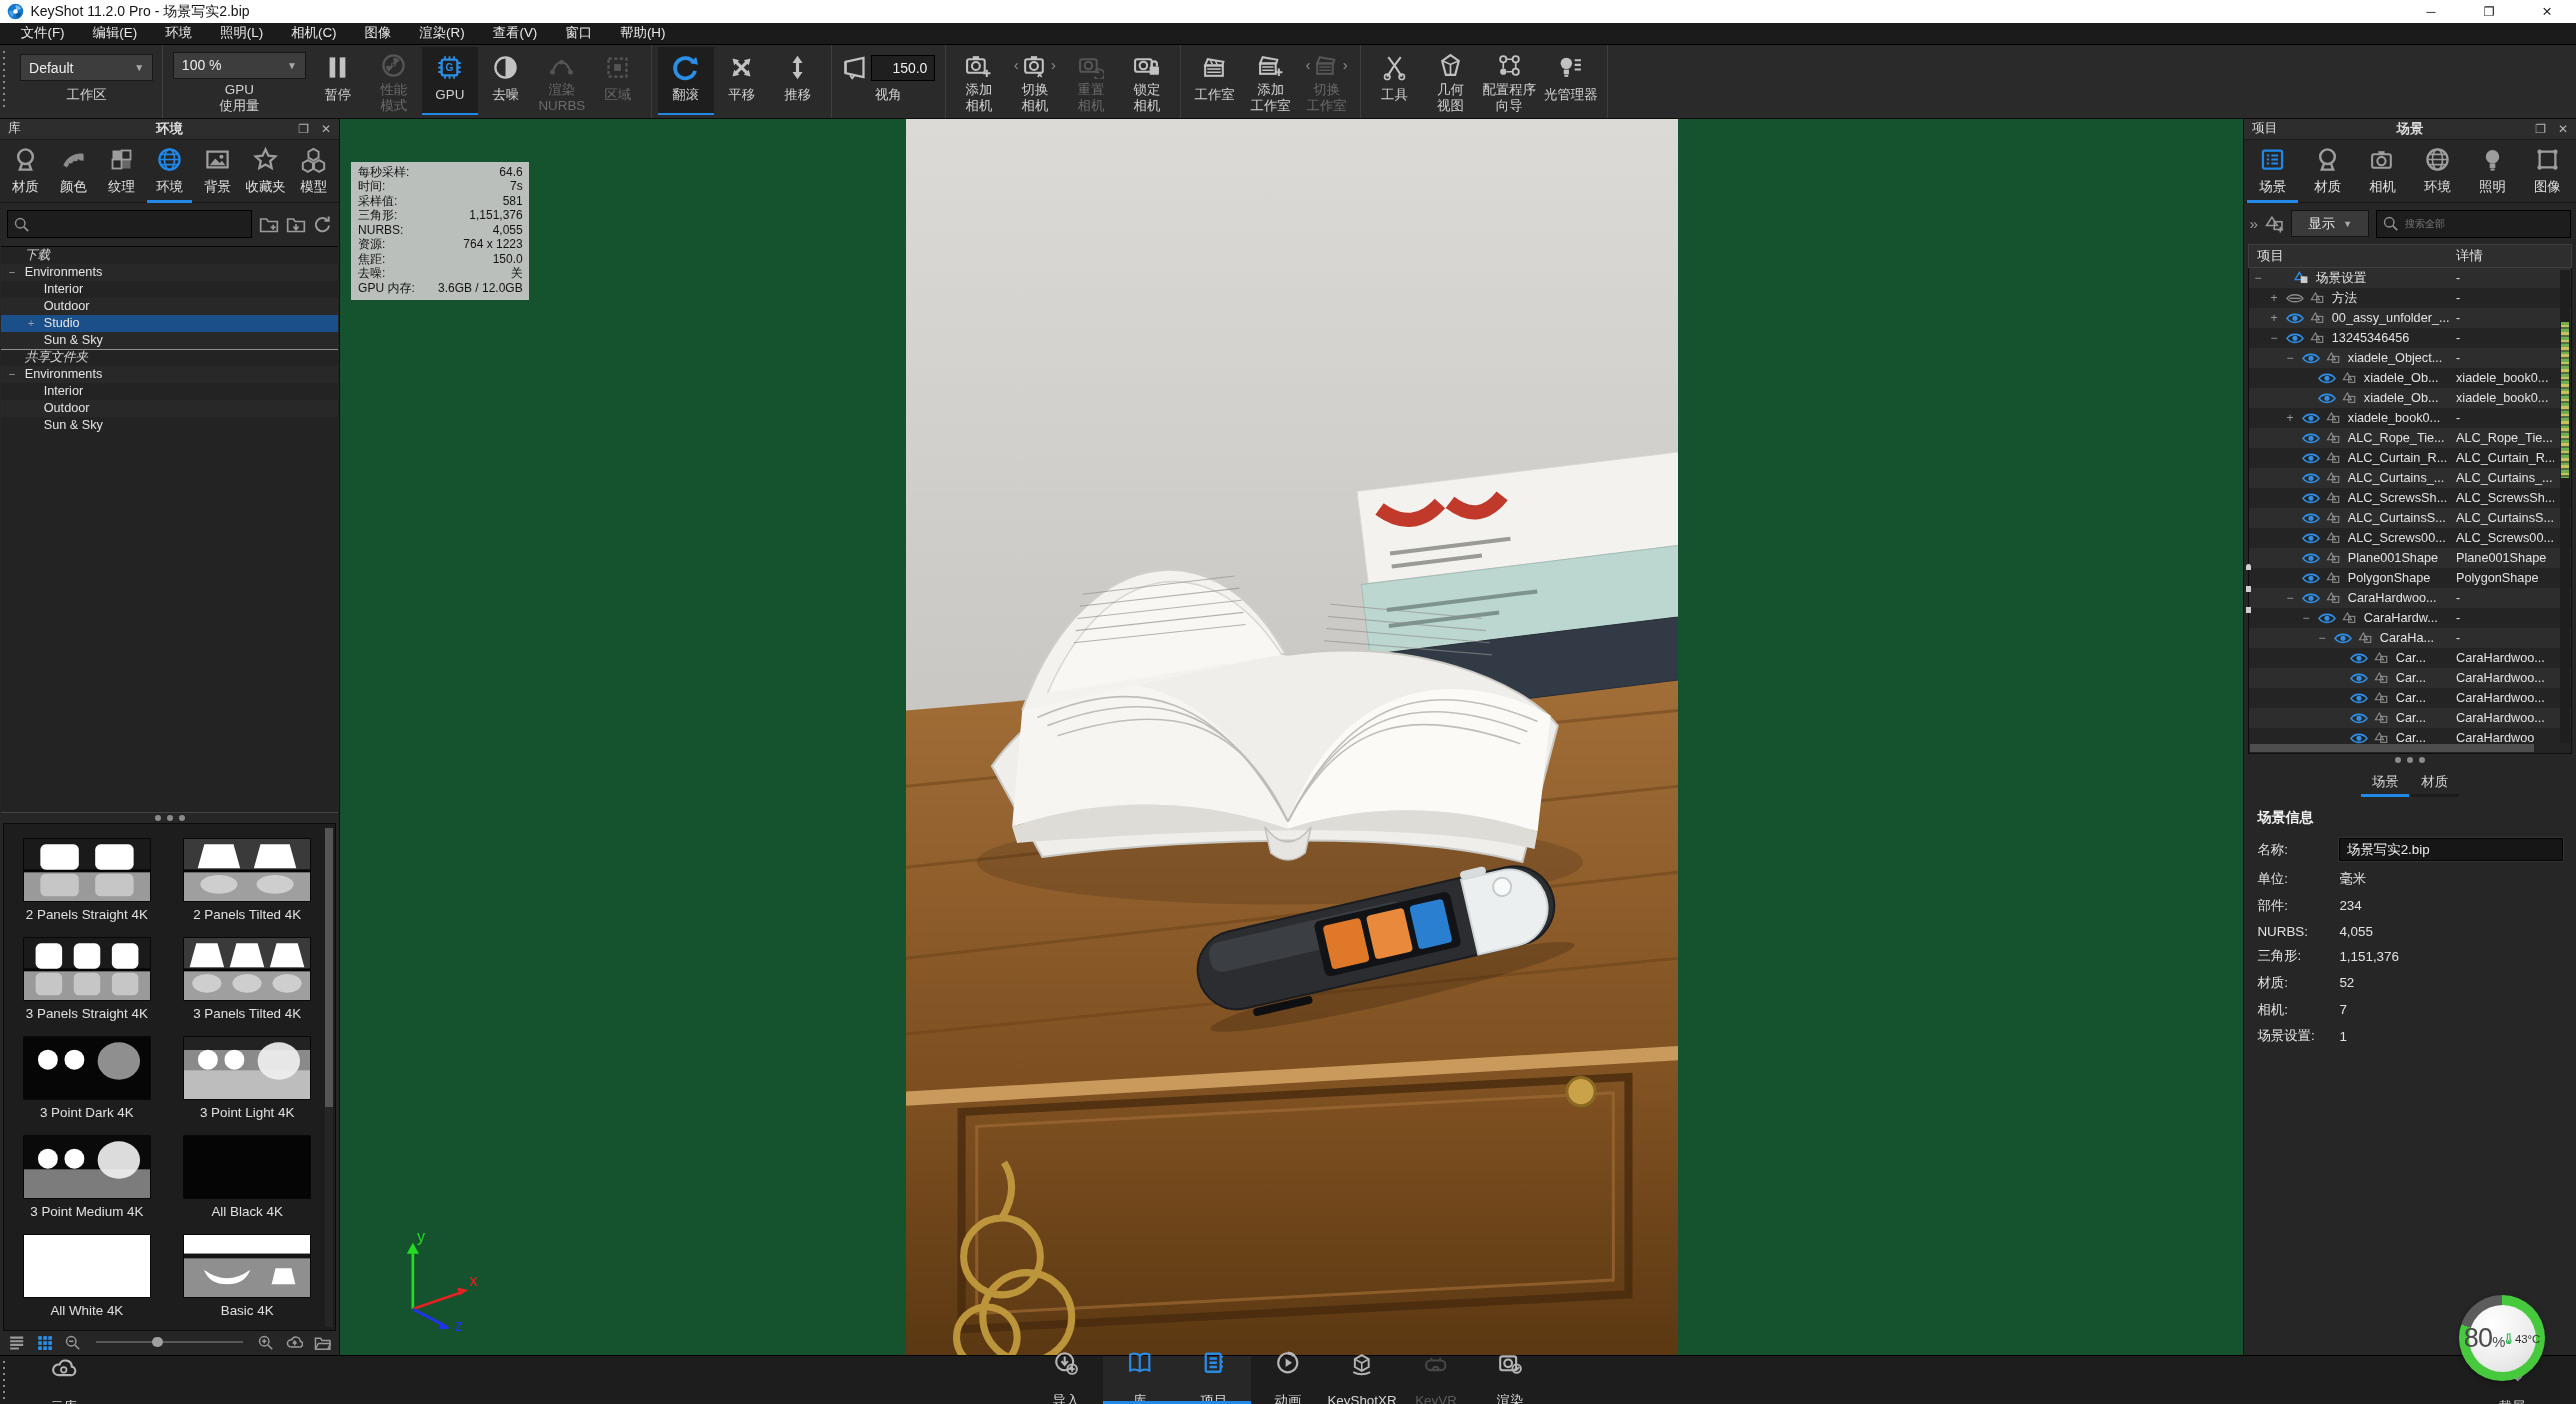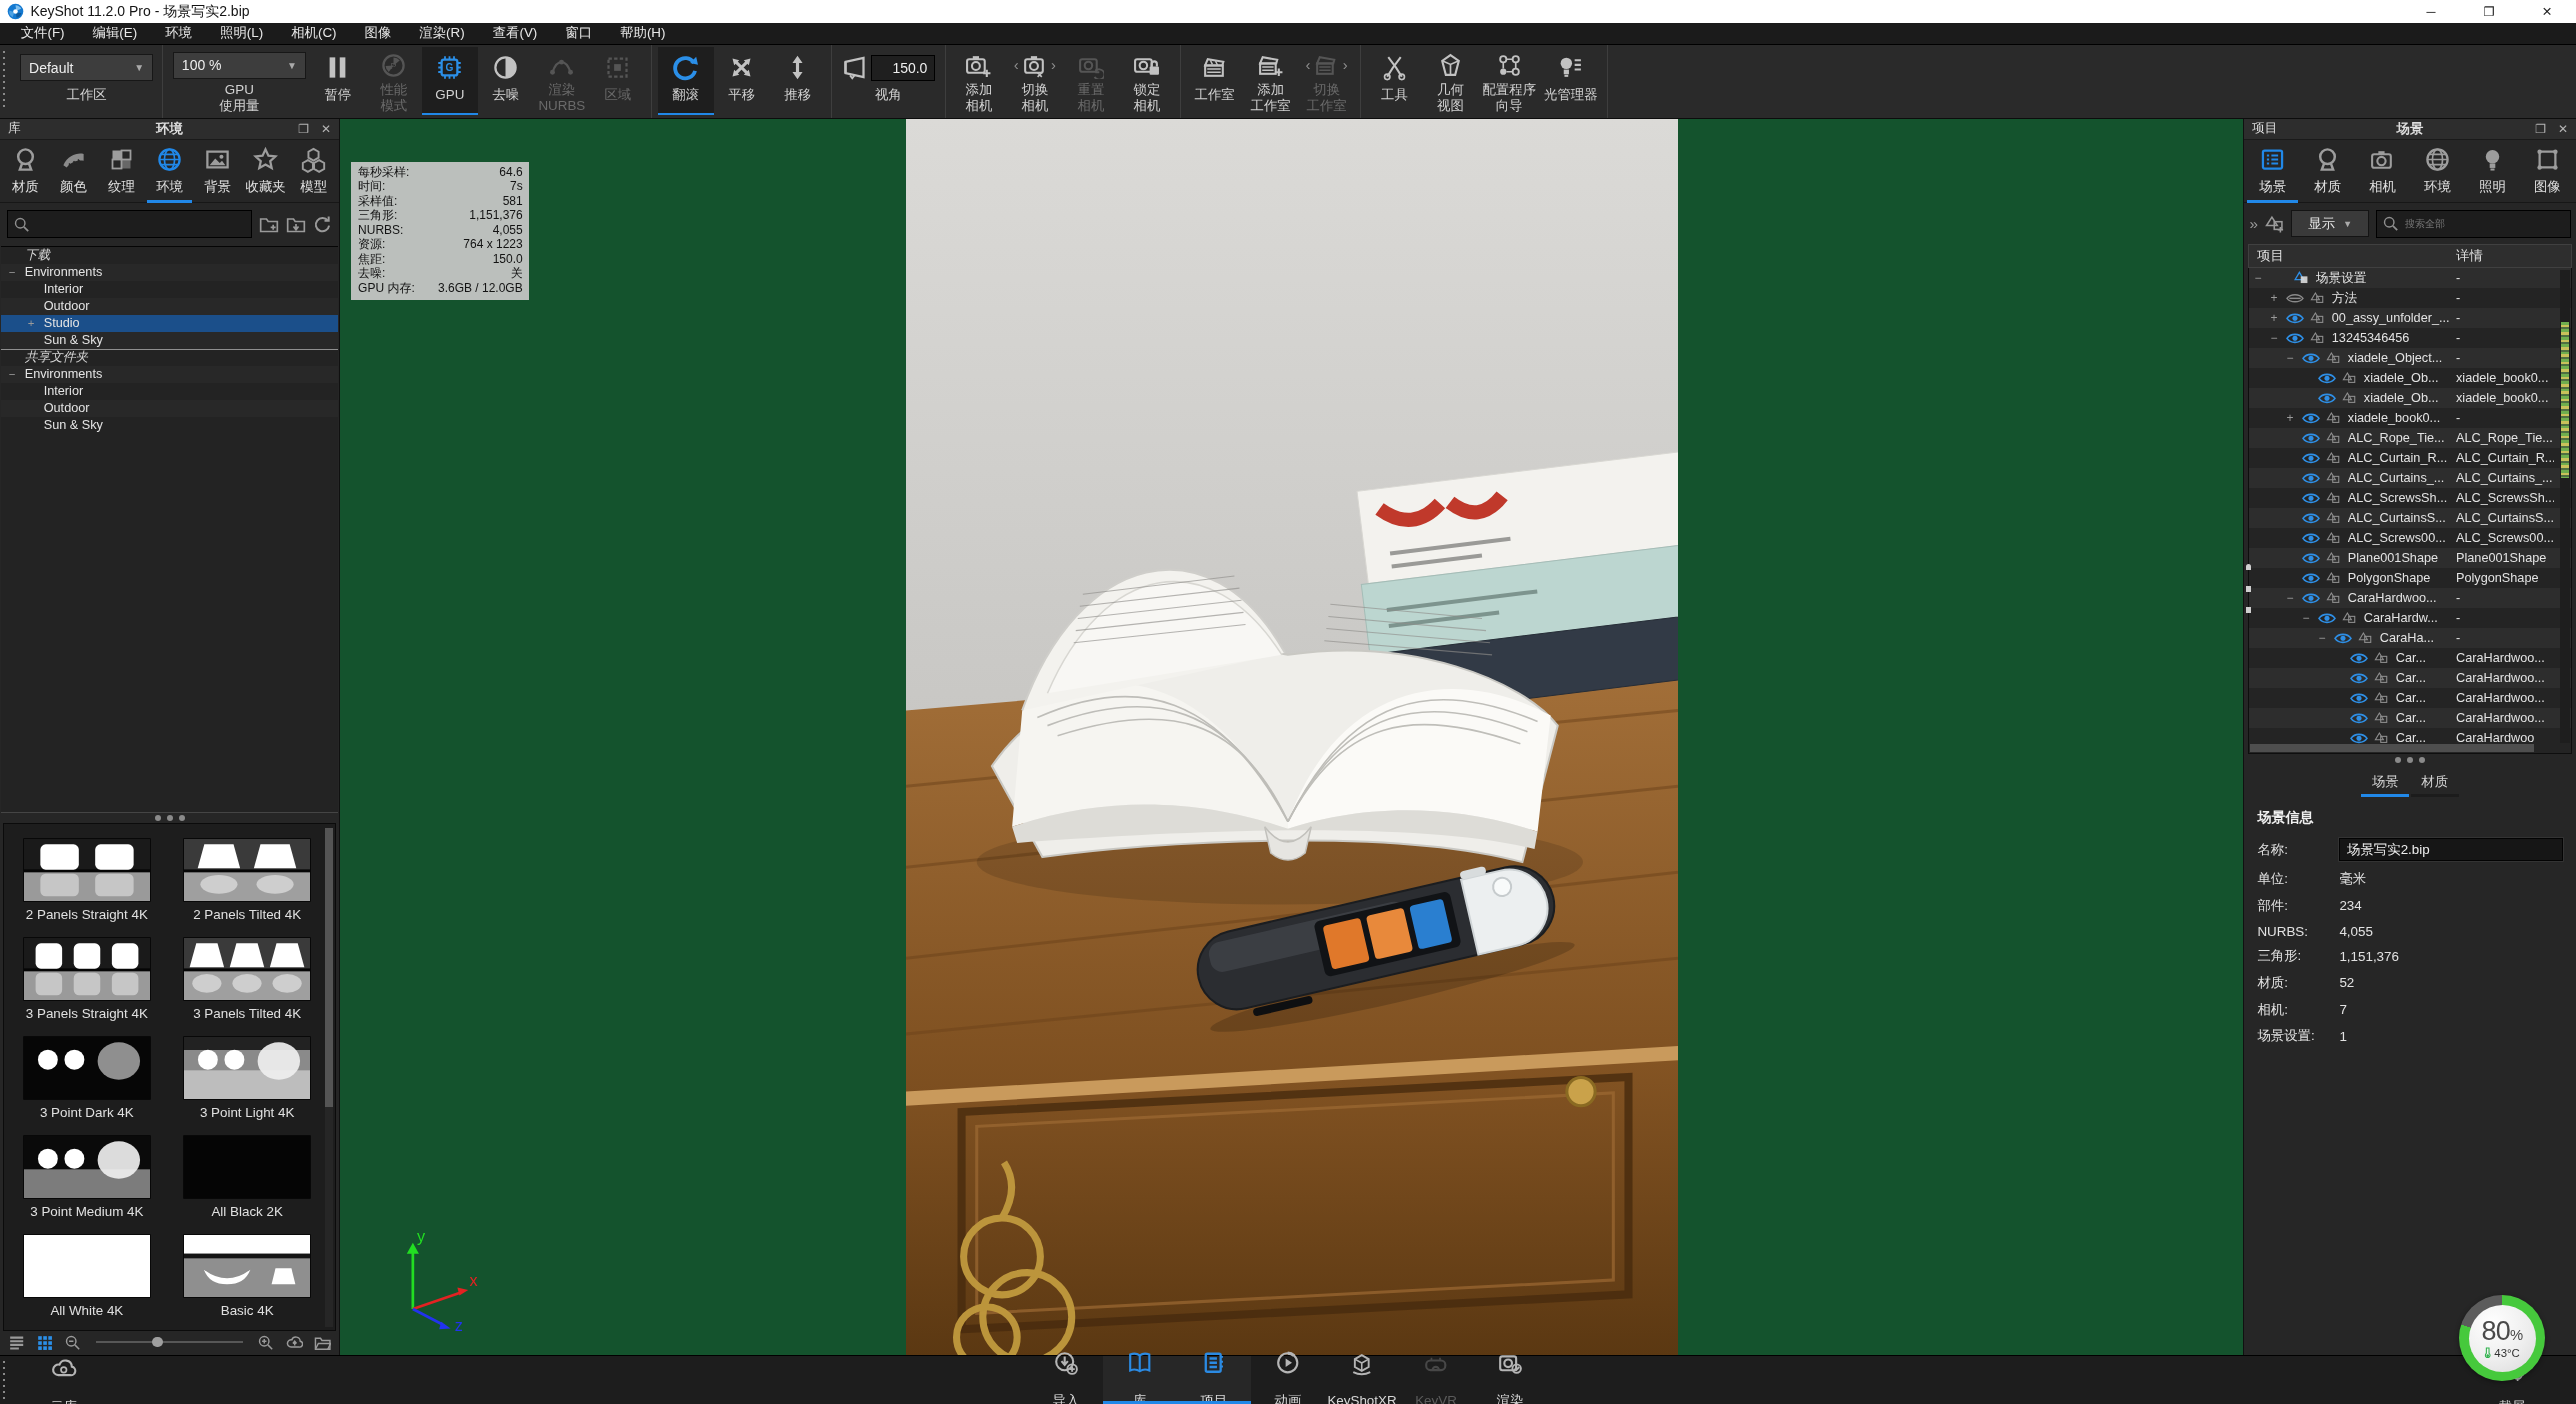--- a/index.html
+++ b/index.html
@@ -131,21 +131,21 @@
 
 .scene-info{padding:12px 13.4px 0;font-size:13.4px;color:#e2e2e2;flex:0 0 auto}
 .si-title{font-weight:bold;font-size:14px;margin-bottom:10.7px;color:#f0f0f0}
 .si-row{display:flex;align-items:center;margin:8.7px 0}
 .si-label{width:82px;flex:0 0 auto}
 .si-input{flex:1;background:#161616;border:0.7px solid #030303;box-shadow:0 0 0 0.7px #3a3a3a;padding:3.4px 6.7px;font-size:13.4px;color:#eee;font-family:inherit}
 
 
 .gauge{position:absolute;right:31px;bottom:23px;width:86px;height:86px;z-index:30}
 .gauge-ring{width:100%;height:100%;border-radius:50%;background:conic-gradient(#46c93c 0 288deg,#5c5c5c 288deg 360deg);display:flex;align-items:center;justify-content:center;box-shadow:0 1.3px 5.4px rgba(0,0,0,.4)}
-.gauge-inner{width:67px;height:67px;border-radius:50%;background:radial-gradient(circle at 35% 28%,#ffffff 0%,#eeeeee 55%,#d9d9d9 100%);display:flex;flex-direction:column;align-items:center;justify-content:center;color:#4a4a4a}
+.gauge-inner{width:67px;height:67px;border-radius:50%;background:radial-gradient(circle at 35% 28%,#ffffff 0%,#eeeeee 55%,#d9d9d9 100%);display:flex;flex-direction:row;align-items:center;justify-content:center;color:#4a4a4a}
 .gauge-pct{font-size:27px;line-height:1;letter-spacing:-0.7px}
 .gauge-pct .pcts{font-size:14.8px}
 .gauge-temp{display:flex;align-items:center;gap:2.7px;font-size:11.4px;color:#333;margin-top:2px}
 .gauge-temp .icon{width:7.4px;height:12px;color:#2db34a}
 .gauge-temp .icon svg{width:7.4px;height:12px}
 
 
 .dock{height:49px;background:#1d1d1d;position:relative;flex:0 0 auto;border-top:0.7px solid #000}
 .dock::before{content:"";position:absolute;left:3.4px;top:5.4px;bottom:5.4px;width:2px;background:repeating-linear-gradient(to bottom,#8a8a8a 0 2px,transparent 2px 6px)}
 .dock-center{position:absolute;left:50%;top:0;bottom:0;transform:translateX(-50%);display:flex}
@@ -746,21 +746,21 @@
                 </svg>
               </div>
               <div class="tlabel">3 Point Medium 4K</div>
             </div>
             <div class="thumb">
               <div class="timg">
                 <svg viewBox="0 0 190 93" preserveAspectRatio="none">
                   <rect width="190" height="93" fill="#050505"></rect>
                 </svg>
               </div>
-              <div class="tlabel">All Black 2K</div>
+              <div class="tlabel">All Black 4K</div>
             </div>
             <div class="thumb">
               <div class="timg">
                 <svg viewBox="0 0 190 93" preserveAspectRatio="none">
                   <rect width="190" height="93" fill="#ffffff"></rect>
                 </svg>
               </div>
               <div class="tlabel">All White 4K</div>
             </div>
             <div class="thumb">

